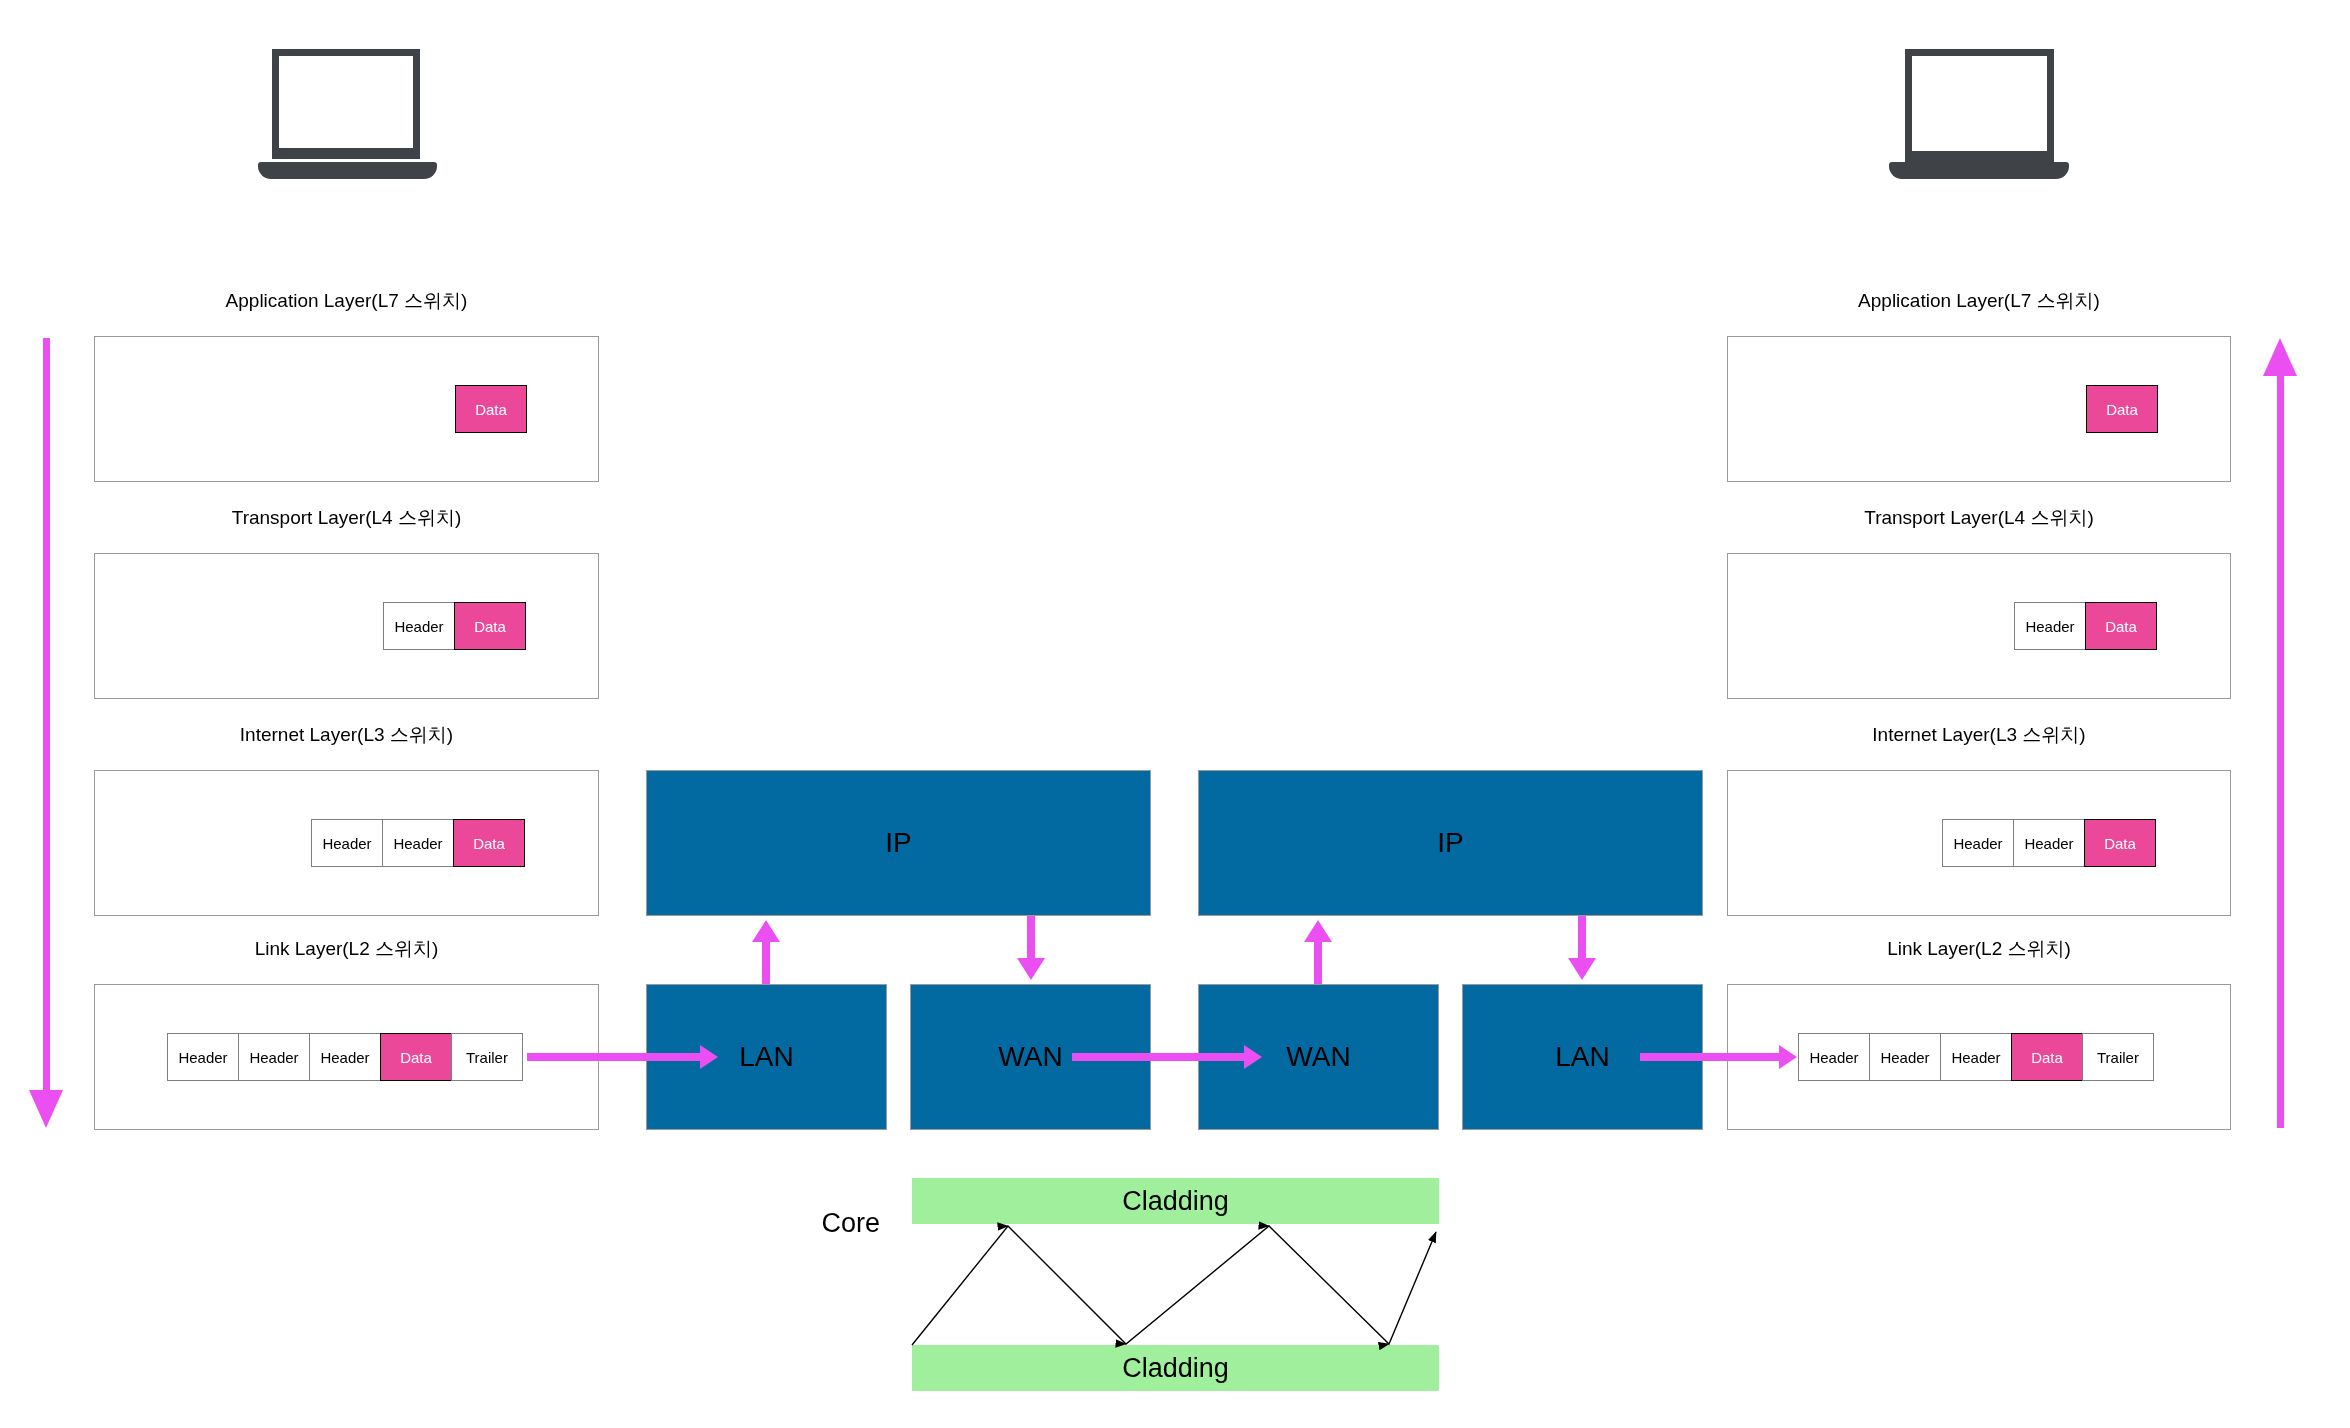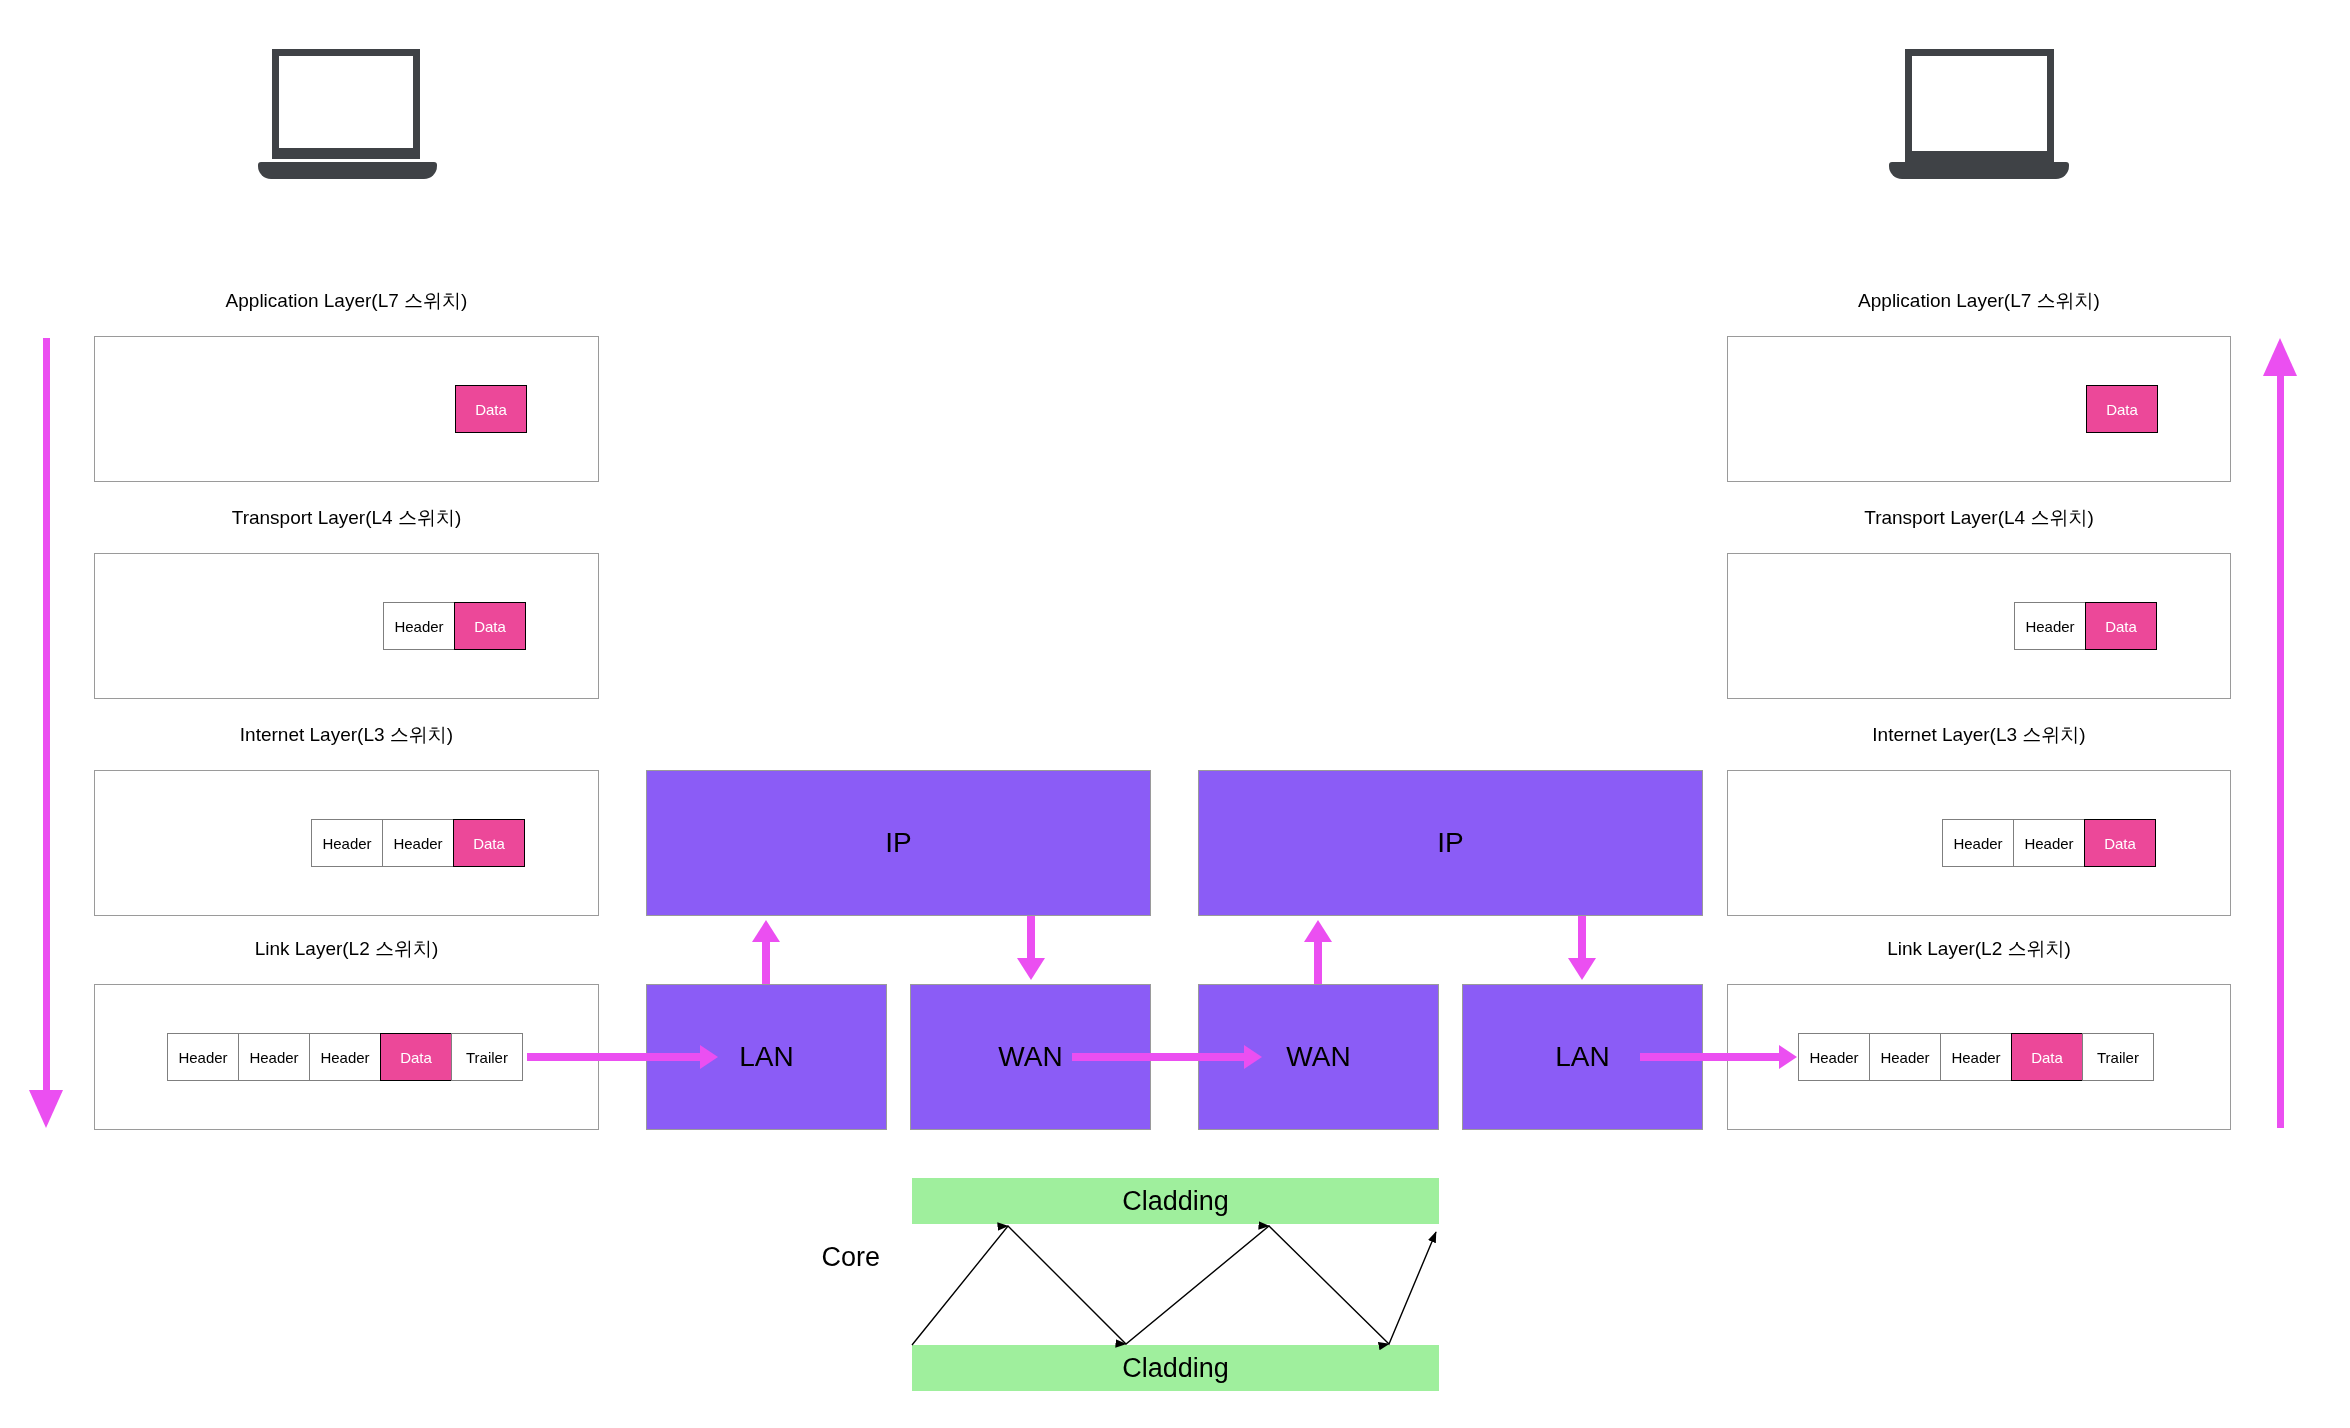--- a/index.html
+++ b/index.html
@@ -27,38 +27,38 @@
   .seg .cell{
     box-sizing:border-box;width:72px;height:48px;margin-left:-1px;
     border:1px solid #7F7F7F;background:#fff;color:#000;
     display:flex;align-items:center;justify-content:center;
     font-size:15px;white-space:nowrap;
   }
   .seg .cell:first-child{margin-left:0;}
   .seg .cell.dark{background:#ec4899;color:#fff;border-color:#000;}
   
   .net-box{
-    position:absolute;box-sizing:border-box;border:1px solid #9A9A9A;background:#8b5cf6;
+    position:absolute;box-sizing:border-box;border:1px solid #9A9A9A;background:#0369a1;
     display:flex;align-items:center;justify-content:center;font-size:28px;
   }
   
   .m-line{position:absolute;background:#EB4FF1;}
   .m-head{position:absolute;width:0;height:0;}
   .m-head.right{border-top:12px solid transparent;border-bottom:12px solid transparent;border-left:18px solid #EB4FF1;}
   .m-head.up{border-left:14px solid transparent;border-right:14px solid transparent;border-bottom:22px solid #EB4FF1;}
   .m-head.down{border-left:14px solid transparent;border-right:14px solid transparent;border-top:22px solid #EB4FF1;}
   .m-head.bigdown{border-left:17px solid transparent;border-right:17px solid transparent;border-top:38px solid #EB4FF1;}
   .m-head.bigup{border-left:17px solid transparent;border-right:17px solid transparent;border-bottom:38px solid #EB4FF1;}
   
   .clad-bar{
     position:absolute;left:912px;width:527px;height:46px;background:#9FEF9D;
     display:flex;align-items:center;justify-content:center;font-size:27px;
   }
   .core-label{
-    position:absolute;left:756px;top:1242px;width:124px;text-align:right;font-size:27px;
+    position:absolute;left:756px;top:1208px;width:124px;text-align:right;font-size:27px;
   }
   .zigzag{position:absolute;left:900px;top:1212px;}
 </style>
 </head>
 <body>
 
 <div id="canvas">
 
   <div>
     <div class="laptop-screen" style="left:272px;top:49px;width:148px;height:110px;"></div>

